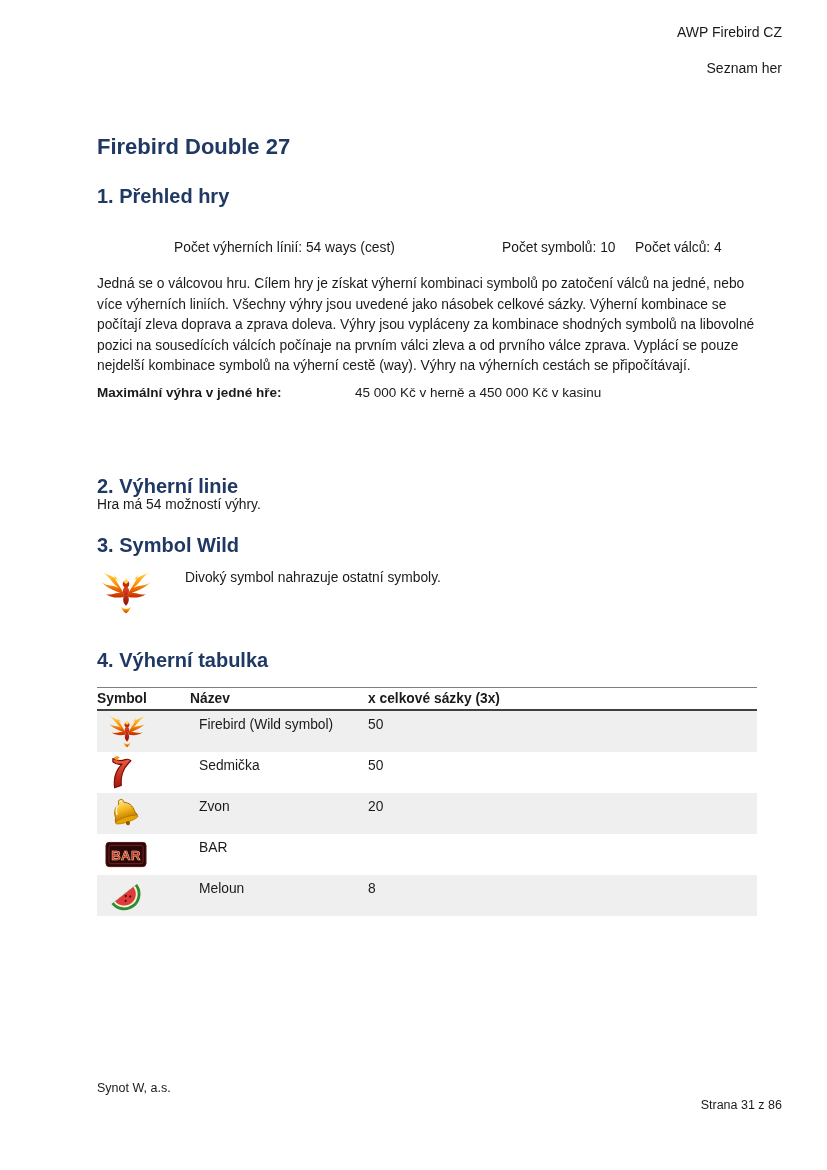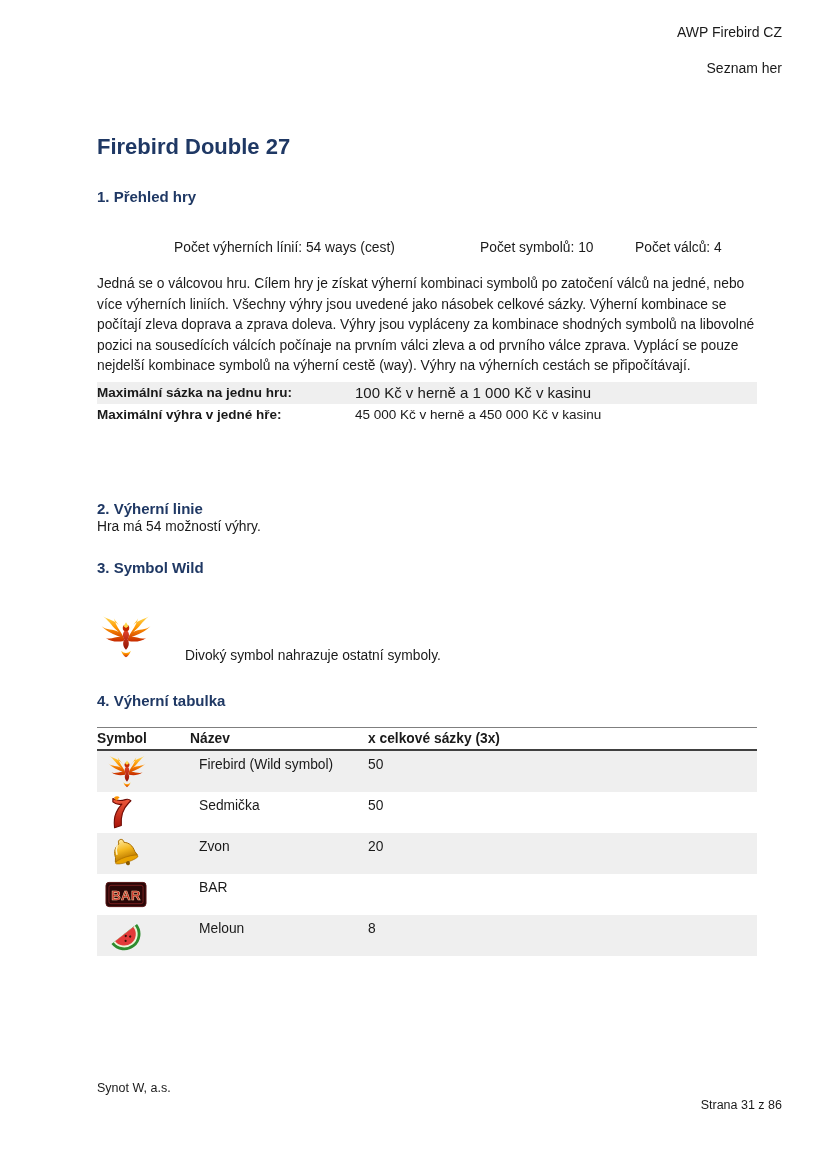--- a/index.html
+++ b/index.html
@@ -6,36 +6,36 @@
   .page {
     position:relative; width:827px; height:1170px; background:#ffffff;
     font-family:"Liberation Sans", sans-serif; color:#1a1a1a; overflow:hidden;padding-left:25px;
   }
   
   .doc-header { position:absolute; top:24px; right:70px; text-align:right; font-size:14px; line-height:17px; }
   .doc-header .line2 { margin-top:19px; }
   
   .main { position:absolute; left:97px; top:0; width:660px; }
   .title { margin-top:133px; font-size:22px; line-height:28px; font-weight:bold; color:#1F3864; }
-  .sec-heading { font-size:15px; line-height:19px; font-weight:bold; color:#1F3864; }
+  .sec-heading { font-size:20px; line-height:19px; font-weight:bold; color:#1F3864; }
   .h-overview { margin-top:26px; }
   .stats { position:relative; margin-top:34px; height:18px; font-size:13.8px; }
   .stats .stat { position:absolute; top:0; white-space:nowrap; }
-  .stat-1 { left:77px; } .stat-2 { left:383px; } .stat-3 { left:538px; }
+  .stat-1 { left:77px; } .stat-2 { left:405px; } .stat-3 { left:538px; }
   .paragraph { margin-top:16px; font-size:13.8px; line-height:20.5px; text-align:left; }
   
   .info-table { margin-top:5px; font-size:13.5px; }
   .info-row { display:grid; grid-template-columns:258px 1fr; align-items:center; height:21px; }
   .info-row.alt { background:#EFEFEF; height:22px; }
   .info-label { font-weight:bold; }
   .info-row.alt .info-value { font-size:15px; }
   .h-lines { margin-top:74px; }
   .lines-text { font-size:13.8px; line-height:18px; }
   .h-wild { margin-top:22px; }
-  .wild-row { margin-top:28px; height:58px; display:flex; align-items:flex-end; }
+  .wild-row { margin-top:10px; height:58px; display:flex; align-items:flex-start; }
   .wild-row .wild-icon-box { width:52px; height:54px; margin-left:3px; }
   .wild-row .wild-text { margin-left:33px; margin-top:5px; font-size:13.8px; }
   .h-paytable { margin-top:28px; }
   
   .paytable { margin-top:17px; width:660px; }
   .pt-header { display:grid; grid-template-columns:93px 170px 1fr; height:21px; align-items:center;
     border-top:1px solid #7f7f7f; border-bottom:2.5px solid #404040; font-size:13.8px; font-weight:bold; }
   .pt-header .c2 { padding-left:0; }
   .pt-header .c3 { padding-left:8px; }
   .pt-row { display:grid; grid-template-columns:93px 170px 1fr; height:41px; align-items:center; font-size:13.8px; }
@@ -128,24 +128,20 @@
 
     <div class="stats">
       <span class="stat stat-1">Počet výherních línií: 54 ways (cest)</span>
       <span class="stat stat-2">Počet symbolů: 10</span>
       <span class="stat stat-3">Počet válců: 4</span>
     </div>
 
     <div class="paragraph">Jedná se o válcovou hru. Cílem hry je získat výherní kombinaci symbolů po zatočení válců na jedné, nebo více výherních liniích. Všechny výhry jsou uvedené jako násobek celkové sázky. Výherní kombinace se počítají zleva doprava a zprava doleva. Výhry jsou vypláceny za kombinace shodných symbolů na libovolné pozici na sousedících válcích počínaje na prvním válci zleva a od prvního válce zprava. Vyplácí se pouze nejdelší kombinace symbolů na výherní cestě (way). Výhry na výherních cestách se připočítávají.</div>
 
     <div class="info-table">
-      <div class="info-row alt">
-        <div class="info-label">Maximální sázka na jednu hru:</div>
-        <div class="info-value">100 Kč v herně a 1 000 Kč v kasinu</div>
-      </div>
       <div class="info-row">
         <div class="info-label">Maximální výhra v jedné hře:</div>
         <div class="info-value">45 000 Kč v herně a 450 000 Kč v kasinu</div>
       </div>
     </div>
 
     <div class="sec-heading h-lines">2. Výherní linie</div>
     <div class="lines-text">Hra má 54 možností výhry.</div>
 
     <div class="sec-heading h-wild">3. Symbol Wild</div>

